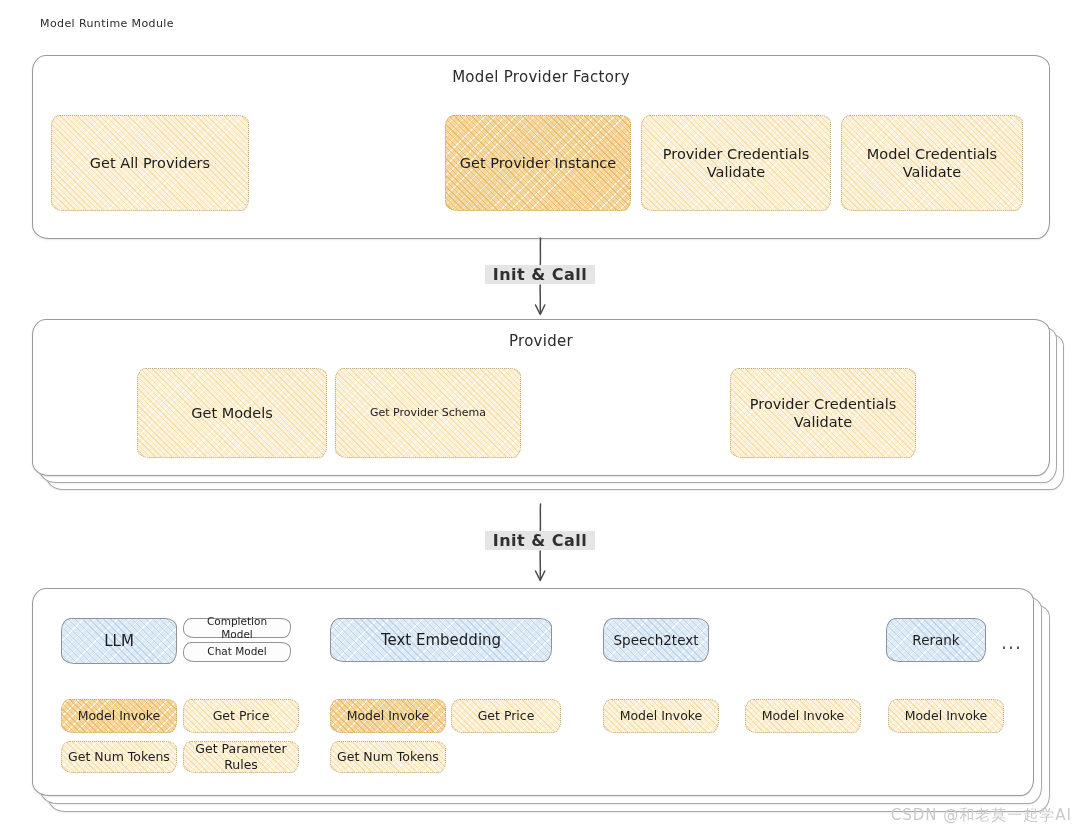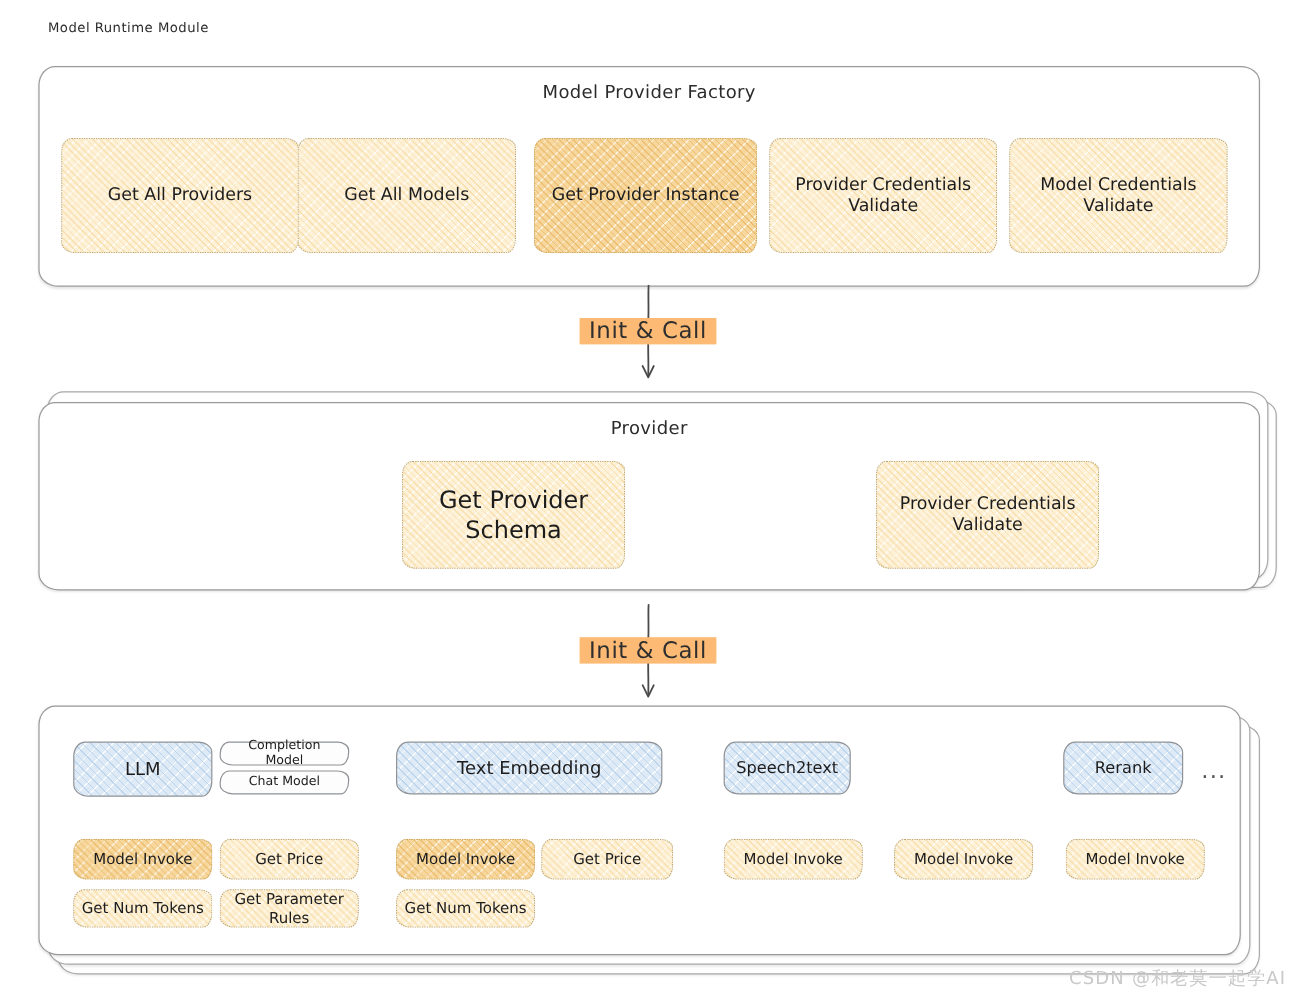--- a/index.html
+++ b/index.html
@@ -75,22 +75,22 @@
     font-size:11px;color:#2b2b2b;letter-spacing:.4px;
   }
   .section-title{
     position:absolute;top:12px;left:0;right:0;
     text-align:center;font-size:15px;color:#2b2b2b;letter-spacing:.3px;
   }
 
   
   .connector{position:absolute;left:0;right:0;text-align:center;}
   .connector .conn-label{
-    font-size:19px;color:#2f2f2f;letter-spacing:.5px;
-    position:relative;z-index:2;background:#fdba74;padding:0 8px;display:inline-block;
+    font-size:16px;color:#2f2f2f;letter-spacing:.5px;
+    position:relative;z-index:2;background:#e5e5e5;padding:0 8px;display:inline-block;font-weight:bold;
   }
   .conn-svg{position:absolute;left:50%;transform:translateX(-50%);top:0;}
 
   .ellipsis{
     position:absolute;font-size:19px;color:#555;letter-spacing:1px;line-height:1;
   }
 
   #watermark{
     position:absolute;right:8px;bottom:6px;
     font-size:15px;color:#c9c9c9;letter-spacing:1px;
@@ -103,23 +103,20 @@
 <div id="page-title" class="hand">Model Runtime Module</div>
 
 <div class="sketch-card" style="position:absolute;left:32px;top:55px;width:1016px;height:182px;">
 
   <div class="section-title hand">Model Provider Factory</div>
 
   <div class="node amber-light hand" style="left:18px;top:59px;width:198px;height:96px;font-size:14.5px;">
     <span>Get All Providers</span>
   </div>
 
-  <div class="node amber-light hand" style="left:215px;top:59px;width:182px;height:96px;font-size:14.5px;">
-    <span>Get All Models</span>
-  </div>
 
   <div class="node amber-dark hand" style="left:412px;top:59px;width:186px;height:96px;font-size:14.5px;align-items:center;">
     <span>Get Provider Instance</span>
   </div>
 
   <div class="node amber-light hand" style="left:608px;top:59px;width:190px;height:96px;font-size:14.5px;">
     <span>Provider Credentials Validate</span>
   </div>
 
   <div class="node amber-light hand" style="left:808px;top:59px;width:182px;height:96px;font-size:14.5px;">
@@ -135,26 +132,29 @@
   </svg>
   <div style="position:absolute;left:0;right:0;top:28px;">
     <span class="conn-label hand">Init &amp; Call</span>
   </div>
 </div>
 
 <div class="deck" style="position:absolute;left:32px;top:319px;width:1030px;height:175px;">
   <div class="layer" style="left:14px;top:14px;width:1016px;height:155px;"></div>
   <div class="layer" style="left:7px;top:7px;width:1016px;height:155px;"></div>
 
-  <div class="sketch-card" style="position:absolute;left:0;top:16px;width:1016px;height:155px;text-decoration:underline;">
+  <div class="sketch-card" style="position:absolute;left:0;top:0;width:1016px;height:155px;text-decoration:underline;">
 
     <div class="section-title hand">Provider</div>
 
-
-    <div class="node amber-light hand" style="left:302px;top:48px;width:186px;height:90px;font-size:20px;">
+    <div class="node amber-light hand" style="left:104px;top:48px;width:190px;height:90px;font-size:14.5px;">
+      <span>Get Models</span>
+    </div>
+
+    <div class="node amber-light hand" style="left:302px;top:48px;width:186px;height:90px;font-size:11px;">
       <span>Get Provider Schema</span>
     </div>
 
 
     <div class="node amber-light hand" style="left:697px;top:48px;width:186px;height:90px;font-size:14.5px;">
       <span>Provider Credentials Validate</span>
     </div>
   </div>
 </div>
 

